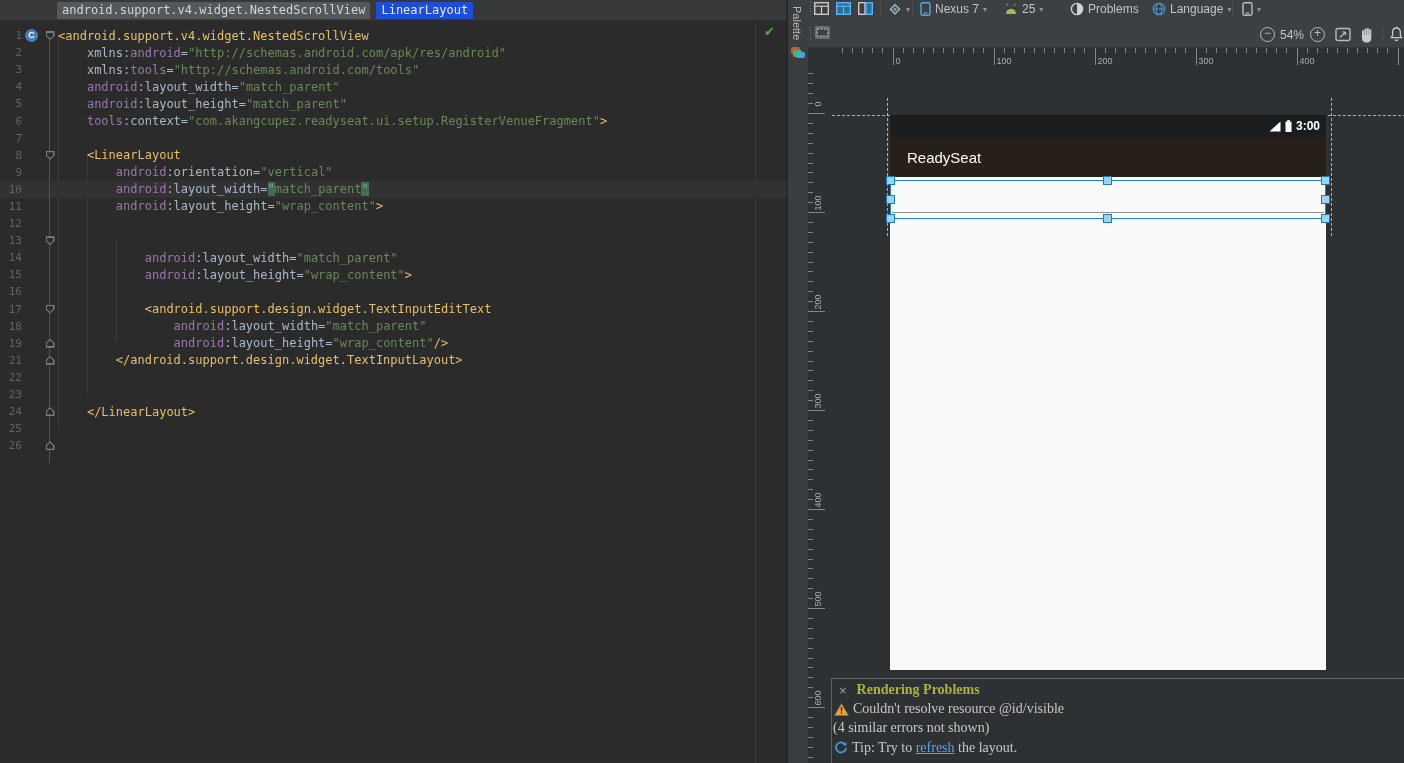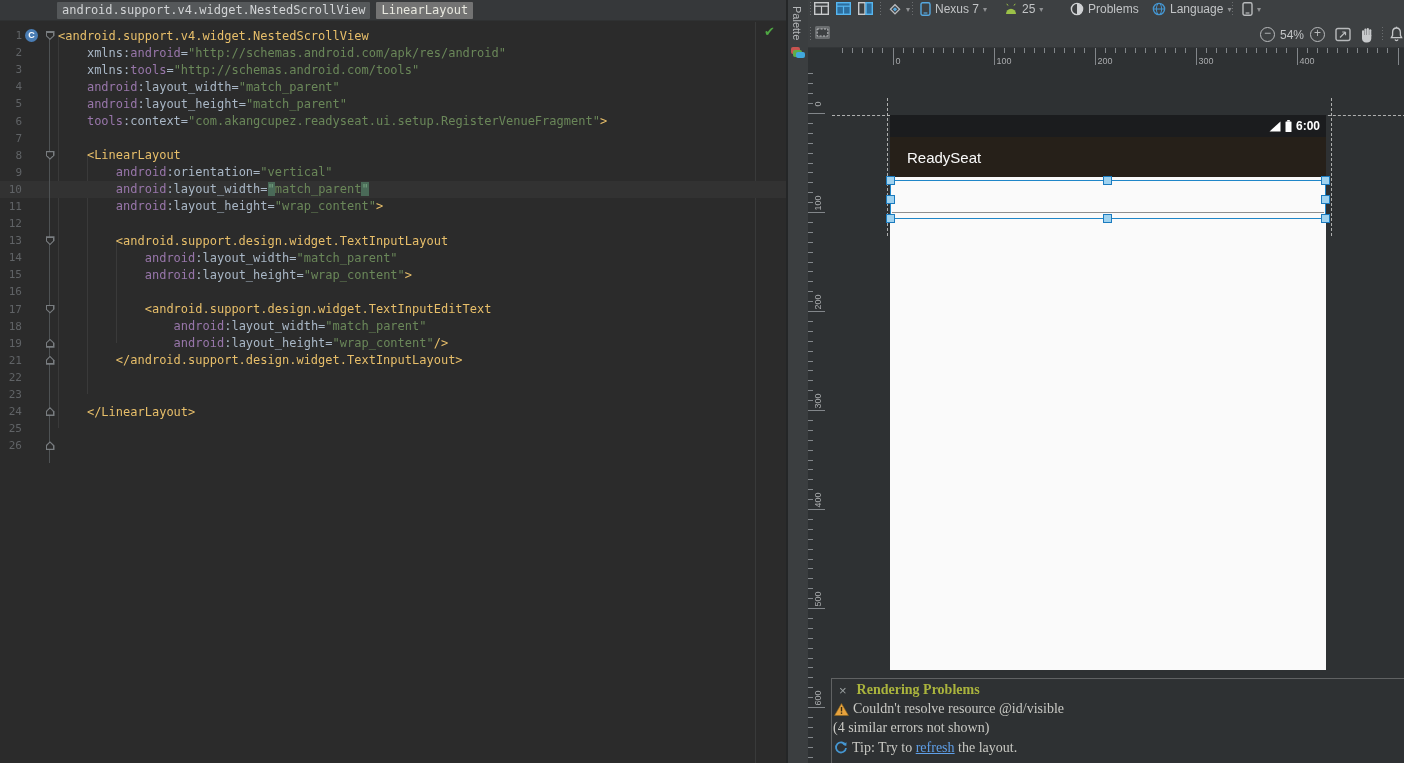--- a/index.html
+++ b/index.html
@@ -7,21 +7,21 @@
               font-family:"Liberation Sans", sans-serif; }
   #app { position:relative; width:1152px; height:763px; }
 
   
   #editor { position:absolute; left:0; top:0; width:786px; height:763px; background:#2b2b2b; }
   #breadcrumbs { position:absolute; left:0; top:0; width:786px; height:21px; background:#36383a;
                  border-bottom:1px solid #2f3132; display:flex; align-items:center; }
   .chip { height:17px; line-height:17px; padding:0 5px; font-family:"DejaVu Sans Mono", monospace;
           font-size:12px; border-radius:1px; }
   .chip.gray  { background:#55585a; color:#d2d4d6; margin-left:57px; }
-  .chip.olive { background:#737373; color:#e8e8df; margin-left:6px; }
+  .chip.olive { background:#1d4ed8; color:#e8e8df; margin-left:6px; }
 
   #code-area { position:absolute; left:0; top:22px; width:786px; height:741px; background:#2b2b2b; }
   #code-rows { position:absolute; left:0; top:5px; width:786px; }
   .crow { display:flex; height:17.1px; align-items:center; width:786px; }
   .crow.cur { background:#323232; }
   .lnum  { width:22px; flex:none; text-align:right; font-family:"DejaVu Sans Mono", monospace;
            font-size:11px; color:#606366; }
   .lbadge { width:20px; flex:none; display:flex; justify-content:flex-start; padding-left:3px; }
   .cbadge { width:13px; height:13px; border-radius:50%; background:#4a7db4; color:#fff;
             font-size:9px; font-weight:bold; text-align:center; line-height:13px;
@@ -196,21 +196,20 @@
             <span class="ltext"></span>
           </div>
           <div class="crow">
             <span class="lnum">13</span>
             <span class="lbadge"></span>
             <span class="lfold">
               <span class="pent open">
                 <i></i>
               </span>
             </span>
-            <span class="ltext"><span class="tk-p">        </span><span class="tk-t">&lt;android.support.design.widget.TextInputLayout</span></span>
           </div>
           <div class="crow">
             <span class="lnum">14</span>
             <span class="lbadge"></span>
             <span class="lfold"></span>
             <span class="ltext"><span class="tk-p">            </span><span class="tk-n">android</span><span class="tk-p">:</span><span class="tk-a">layout_width</span><span class="tk-p">=</span><span class="tk-v">"match_parent"</span></span>
           </div>
           <div class="crow">
             <span class="lnum">15</span>
             <span class="lbadge"></span>
@@ -576,21 +575,21 @@
 
     <div id="device">
       <div id="statusbar">
         <svg width="12" height="11" viewBox="0 0 12 11">
             <path d="M0.5 10.5 L11.5 10.5 L11.5 0.5 Z" fill="#fff"></path>
           </svg>
         <svg width="7" height="12" viewBox="0 0 7 12">
             <rect x="2.2" y="0" width="2.6" height="1.6" fill="#fff"></rect>
             <rect x="0.5" y="1.4" width="6" height="10.6" rx="0.6" fill="#fff"></rect>
           </svg>
-        <span id="sb-time">6:00</span>
+        <span id="sb-time">3:00</span>
       </div>
       <div id="appbar">
         <span id="appbar-title">ReadySeat</span>
       </div>
     </div>
 
     <div id="edit-underline"></div>
     <div id="sel-rect"></div>
     <div class="handle" style="left:98px;  top:176px;"></div>
     <div class="handle" style="left:315px; top:176px;"></div>

